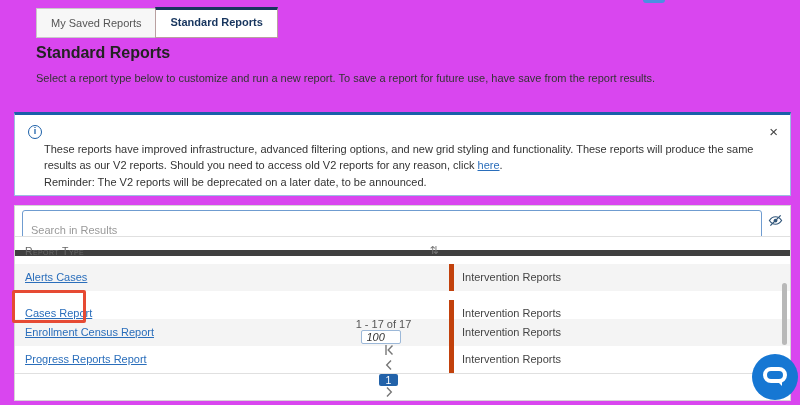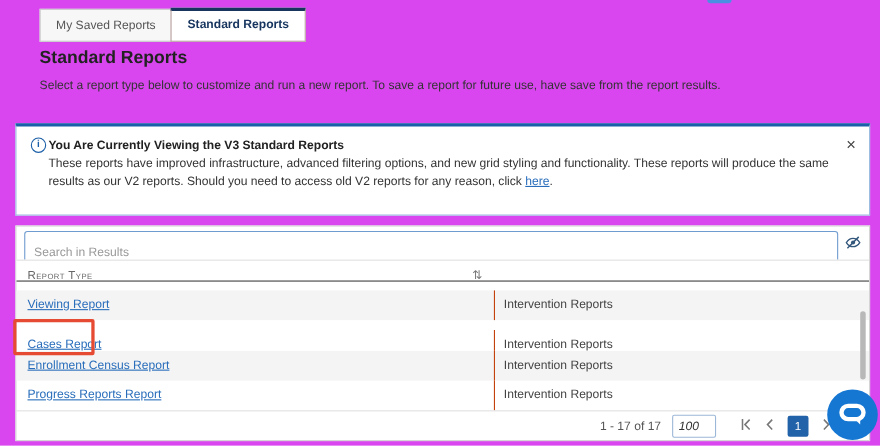--- a/index.html
+++ b/index.html
@@ -41,47 +41,47 @@
     border:1px solid #d5d5d5; background:#fff; }
   .search-row { position:absolute; left:0; top:0; width:100%; height:30px; }
   .search-input { position:absolute; left:7px; top:4px; width:740px; height:39px;
     border:1px solid #6f9cd0; border-radius:3px; font-size:11px; padding:0 8px;
     font-family:"Liberation Sans",sans-serif; color:#333; }
   .search-input::placeholder { color:#999; }
   .eye-slash { position:absolute; right:7px; top:7px; width:15px; height:15px; cursor:pointer; }
 
   
   .thead { position:absolute; left:0; top:30px; width:100%; height:20px;
-    border-top:1px solid #e0e0e0; border-bottom:1px solid #404040; background:#fff; display:flex; }
+    border-top:1px solid #e0e0e0; border-bottom:6px solid #404040; background:#fff; display:flex; }
   .th { font-size:10.5px; color:#666; font-variant:small-caps; letter-spacing:.4px;
     position:relative; cursor:pointer; }
   .th-report { width:434px; padding:8px 0 0 10px; }
   .sort-icon { position:absolute; right:10px; top:7px; color:#777; font-size:11px;
     font-family:"DejaVu Sans",sans-serif; cursor:pointer; }
   .th-category { flex:1; border-left:1px solid #dcdcdc; padding:11px 0 0 8px; }
   .filter-icon { position:absolute; left:8px; top:3px; width:9px; height:8px; }
 
   .trow { position:absolute; left:0; width:100%; height:27px; display:flex; font-size:11px; }
   .trow.alt { background:#f4f4f4; }
   .td-report { width:434px; padding:7px 0 0 10px; }
   .td-report a { color:#2a6ebb; text-decoration:underline; cursor:pointer; }
-  .td-category { flex:1; border-left:1px solid #c2410c; padding:7px 0 0 8px; color:#444; }
+  .td-category { flex:1; border-left:5px solid #c2410c; padding:7px 0 0 8px; color:#444; }
   .row1 { top:58px; } .row2 { top:85px; height:28px;align-items:flex-end; } .row3 { top:113px; } .row4 { top:140px; }
 
   .scroll-thumb { position:absolute; right:3px; top:77px; width:5px; height:62px;
     background:#b8b8b8; border-radius:3px; cursor:grab; }
 
   
   .annotation { position:absolute; left:12px; top:290px; width:74px; height:33px;
     border:3px solid #e64a33; border-radius:2px; z-index:5; pointer-events:none; }
 
   
   .pager { position:absolute; left:0; top:167px; width:100%; height:28px;
     border-top:1px solid #e0e0e0; display:flex; align-items:center;
-    justify-content:flex-end; font-size:11px; color:#555; padding-right:28px; }
+    justify-content:flex-end; font-size:11px; color:#555; padding-right:28px;flex-direction:column; }
   .pager-range { margin-right:10px; }
   .page-size-input { width:40px; height:21px; border:1px solid #9cb8d8; border-radius:2px;
     font-size:11px; padding:0 5px; margin-right:16px; font-family:"Liberation Sans",sans-serif; color:#333;font-style:italic; }
   .pg-btn { background:none; border:none; padding:0; margin:0 5px; cursor:pointer; display:flex; align-items:center; }
   .pg-current { width:19px; height:19px; background:#2262a9; color:#fff; border:none;
     border-radius:2px; font-size:10.5px; margin:0 5px; cursor:pointer;
     font-family:"Liberation Sans",sans-serif; }
 
   
   .chat-btn { position:absolute; left:752px; top:354px; width:46px; height:46px;
@@ -101,22 +101,22 @@
   <div class="tabs">
     <div class="tab">My Saved Reports</div>
     <div class="tab active">Standard Reports</div>
   </div>
 
   <div class="page-title">Standard Reports</div>
   <div class="page-subtitle">Select a report type below to customize and run a new report. To save a report for future use, have save from the report results.</div>
 
   <div class="banner">
     <div class="info-icon">i</div>
-    <div class="banner-title">You Are Currently Viewing the V3 Standard Reports</div>
     <div class="banner-body"><span>These reports have improved infrastructure, advanced filtering options, and new grid styling and functionality. These reports will produce the same results as our V2 reports. Should you need to access old V2 reports for any reason, click </span><a>here</a><span>.</span></div>
+    <div class="banner-reminder">Reminder: The V2 reports will be deprecated on a later date, to be announced.</div>
     <button class="banner-close">
       <span>×</span>
     </button>
   </div>
 
   <div class="grid">
 
     <div class="search-row">
       <input class="search-input" type="text" placeholder="Search in Results" style="">
       <span class="eye-slash">
@@ -130,21 +130,21 @@
 
     <div class="thead">
       <div class="th th-report">
         <span>Report Type</span>
         <span class="sort-icon">⇅</span>
       </div>
     </div>
 
     <div class="trow alt row1">
       <div class="td-report">
-        <a>Viewing Report</a>
+        <a>Alerts Cases</a>
       </div>
       <div class="td-category">Intervention Reports</div>
     </div>
 
     <div class="trow row2">
       <div class="td-report">
         <a>Cases Report</a>
       </div>
       <div class="td-category">Intervention Reports</div>
     </div>

